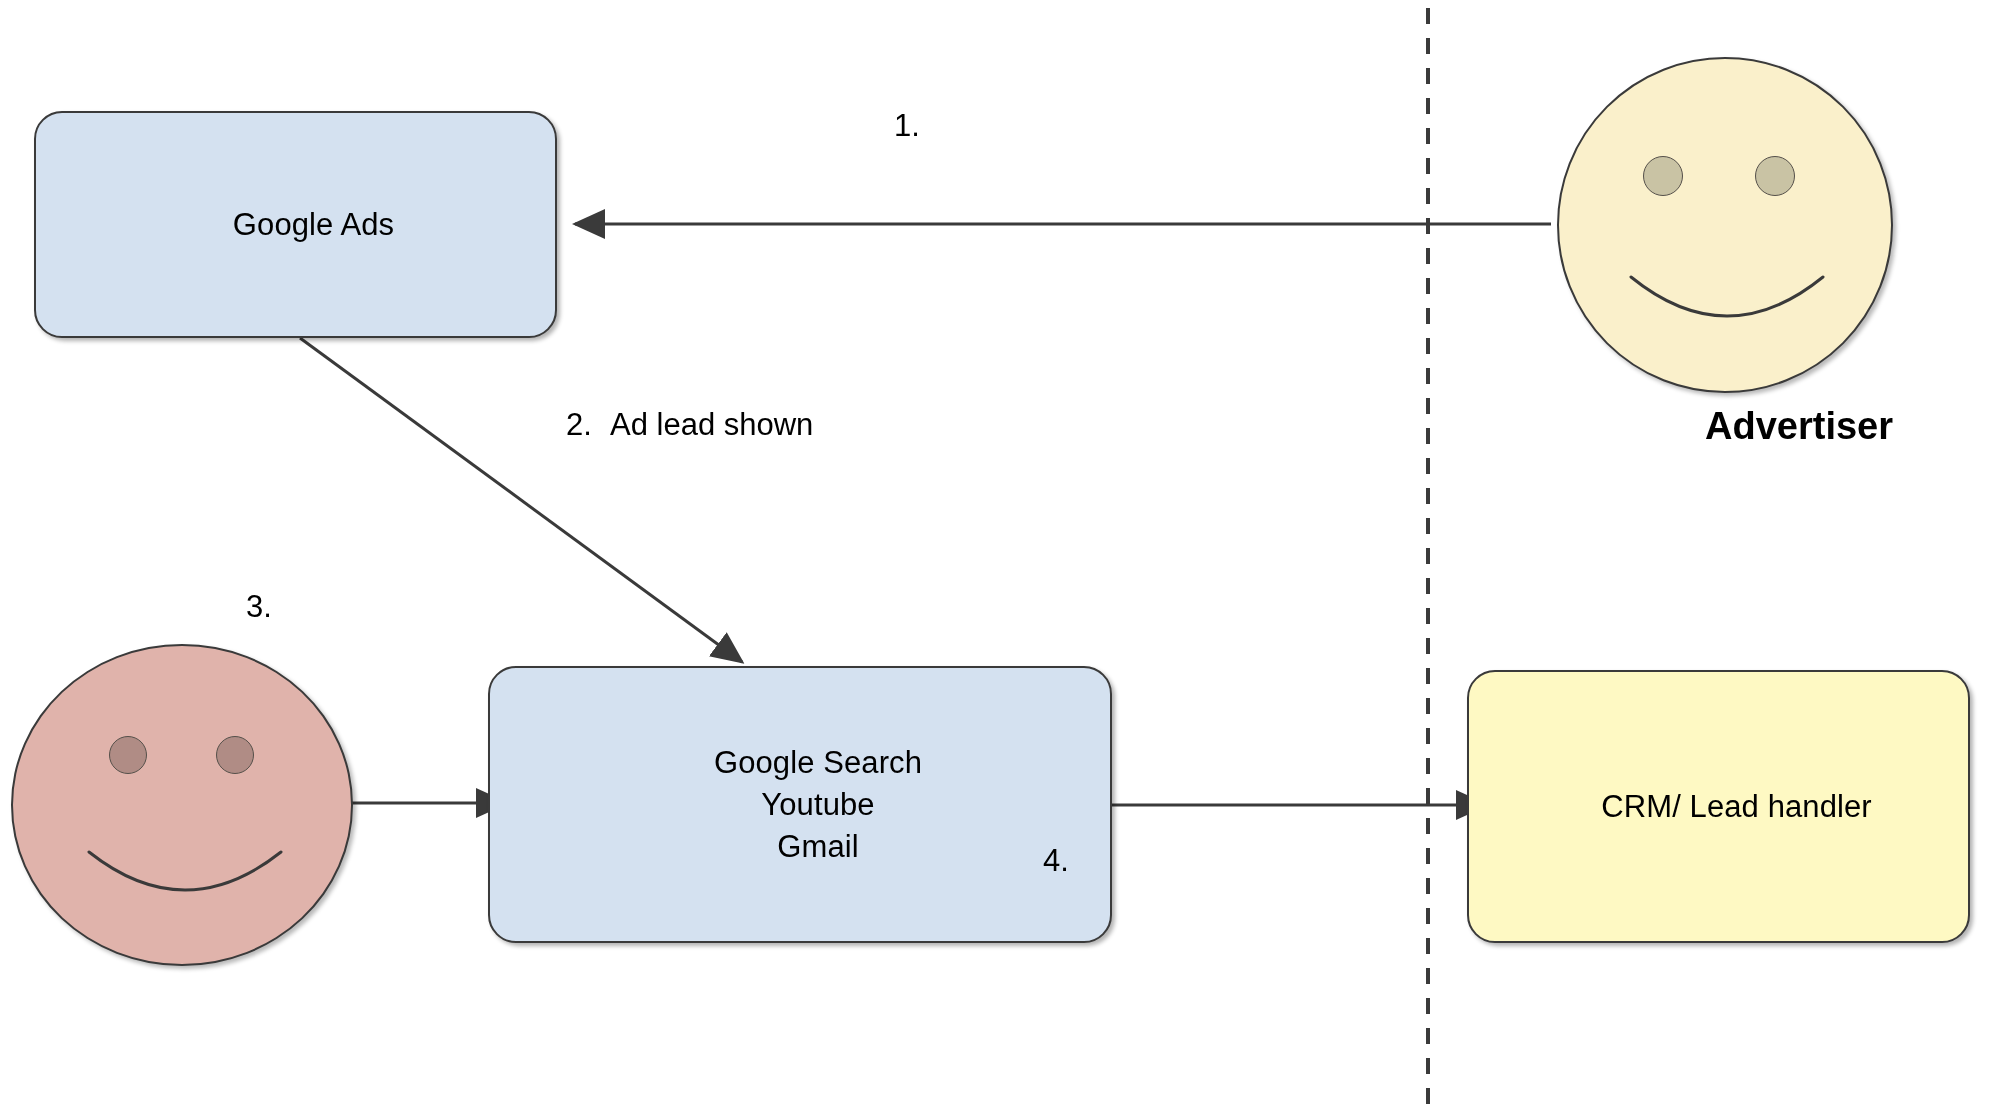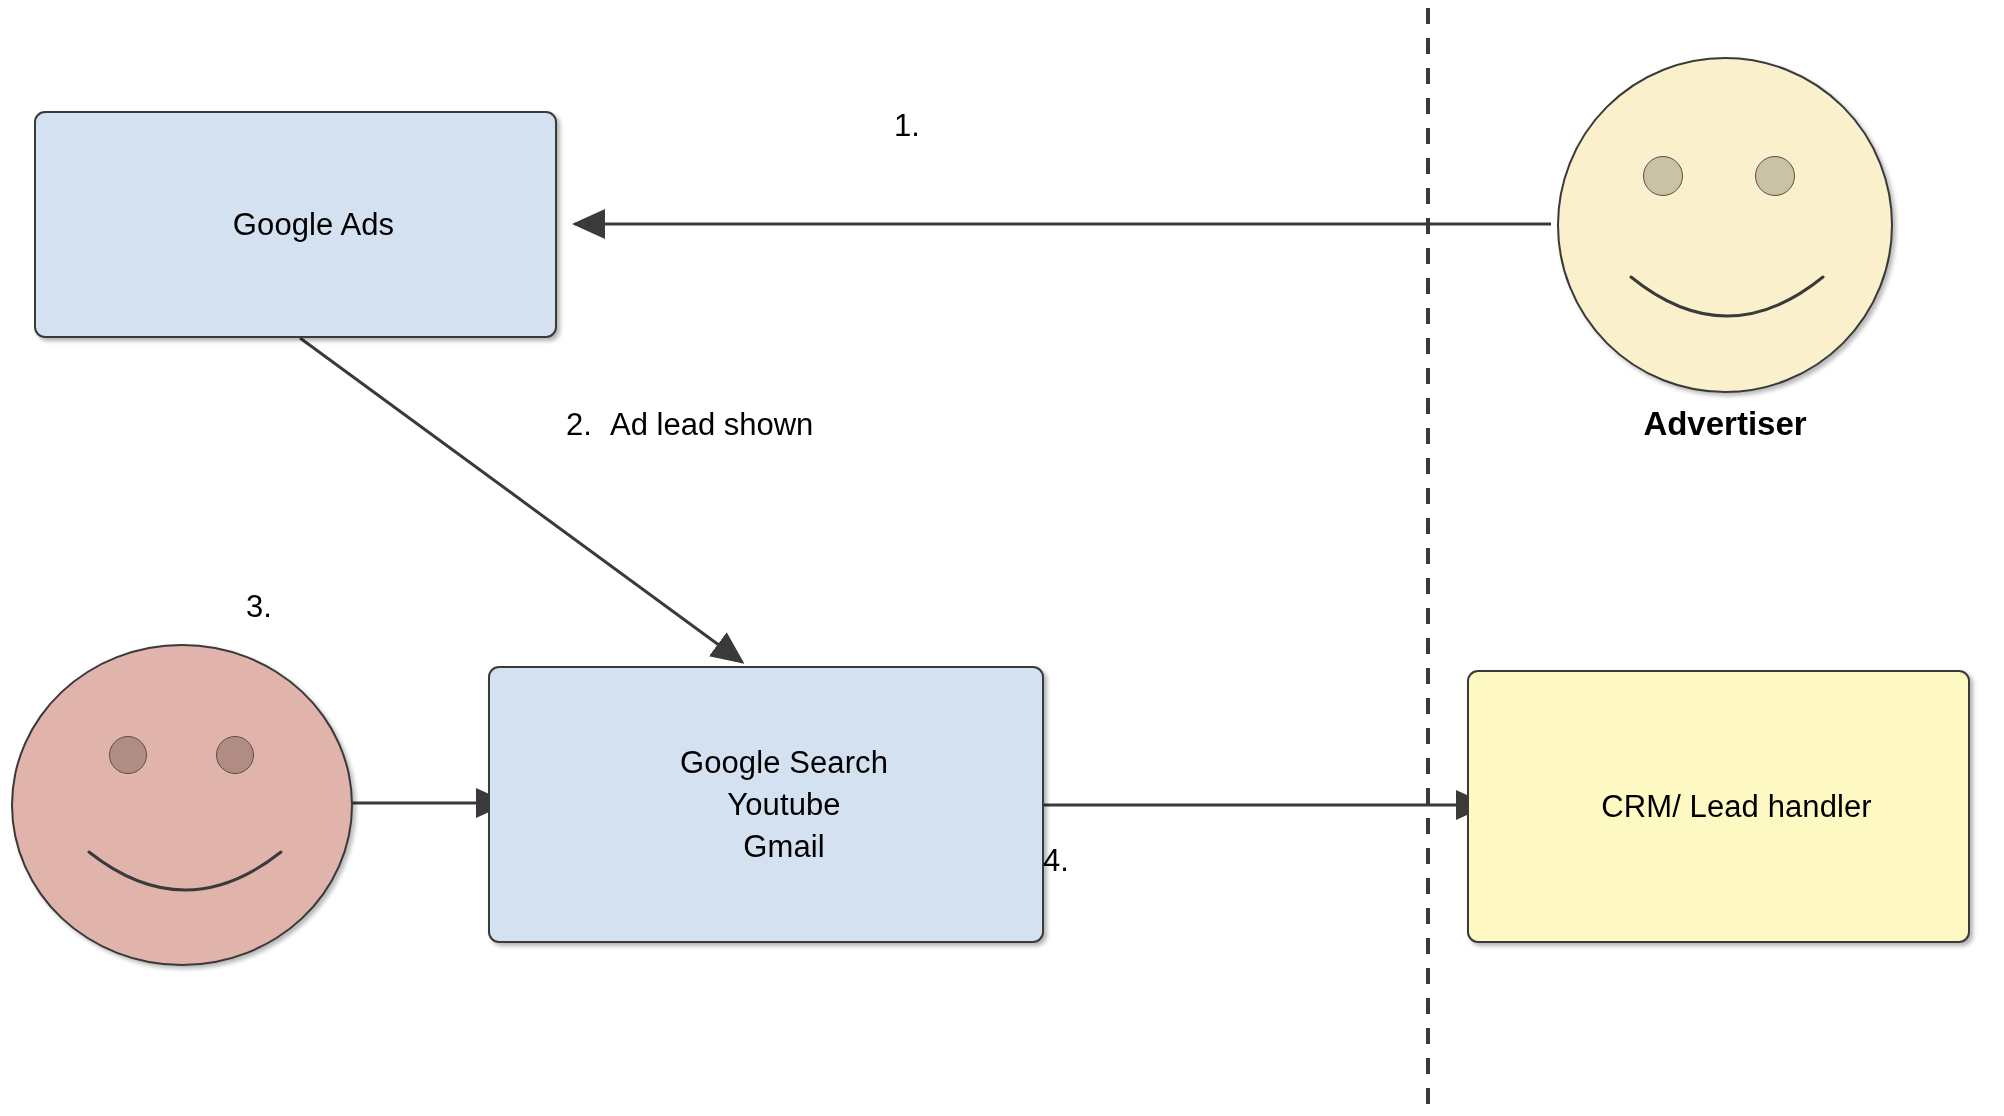--- a/index.html
+++ b/index.html
@@ -32,21 +32,21 @@
     box-sizing: border-box;
     display: flex;
     align-items: center;
     justify-content: center;
     text-align: center;
     color: #000000;
     border: 2px solid #3a3a3a;
     box-shadow: 3px 3px 4px rgba(0,0,0,0.30);
   }
   .node-rect {
-    border-radius: 11px;
+    border-radius: 28px;
     padding-left: 36px;
   }
   .node-label {
     font-size: 31px;
     line-height: 42px;
     letter-spacing: 0.1px;
     white-space: pre-line;
   }
   .fill-blue  { background: #d4e1f0; }
   .fill-cream { background: #fef9c3; }
@@ -68,24 +68,24 @@
     box-sizing: border-box;
   }
   .eye-cream { background: #c9c3a4; }
   .eye-rose  { background: #b08c85; }
   .mouth {
     position: absolute;
     overflow: visible;
   }
   .actor-name {
     position: absolute;
-    font-size: 33px;
+    font-size: 38px;
     font-weight: bold;
     color: #000000;
-    text-align: center;
+    text-align: right;
     white-space: nowrap;
   }
 
   
   .step {
     position: absolute;
     color: #000000;
     font-size: 31px;
     line-height: 42px;
     white-space: pre-line;
@@ -121,21 +121,21 @@
 
     <line x1="347" y1="803" x2="506" y2="803" stroke="#3a3a3a" stroke-width="3" marker-end="url(#arrowEnd)"></line>
 
     <line x1="1012" y1="805" x2="1486" y2="805" stroke="#3a3a3a" stroke-width="3" marker-end="url(#arrowEnd)"></line>
   </svg>
 
   <div class="node node-rect fill-blue" style="left:34px; top:111px; width:523px; height:227px;">
     <span class="node-label">Google Ads</span>
   </div>
 
-  <div class="node node-rect fill-blue" style="left:488px; top:666px; width:556px; height:277px;">
+  <div class="node node-rect fill-blue" style="left:488px; top:666px; width:624px; height:277px;">
     <span class="node-label">Google Search
 Youtube
 Gmail</span>
   </div>
 
   <div class="node node-rect fill-cream" style="left:1467px; top:670px; width:503px; height:273px;">
     <span class="node-label">CRM/ Lead handler</span>
   </div>
 
   <div class="face face-cream" style="left:1557px; top:57px; width:336px; height:336px;">

